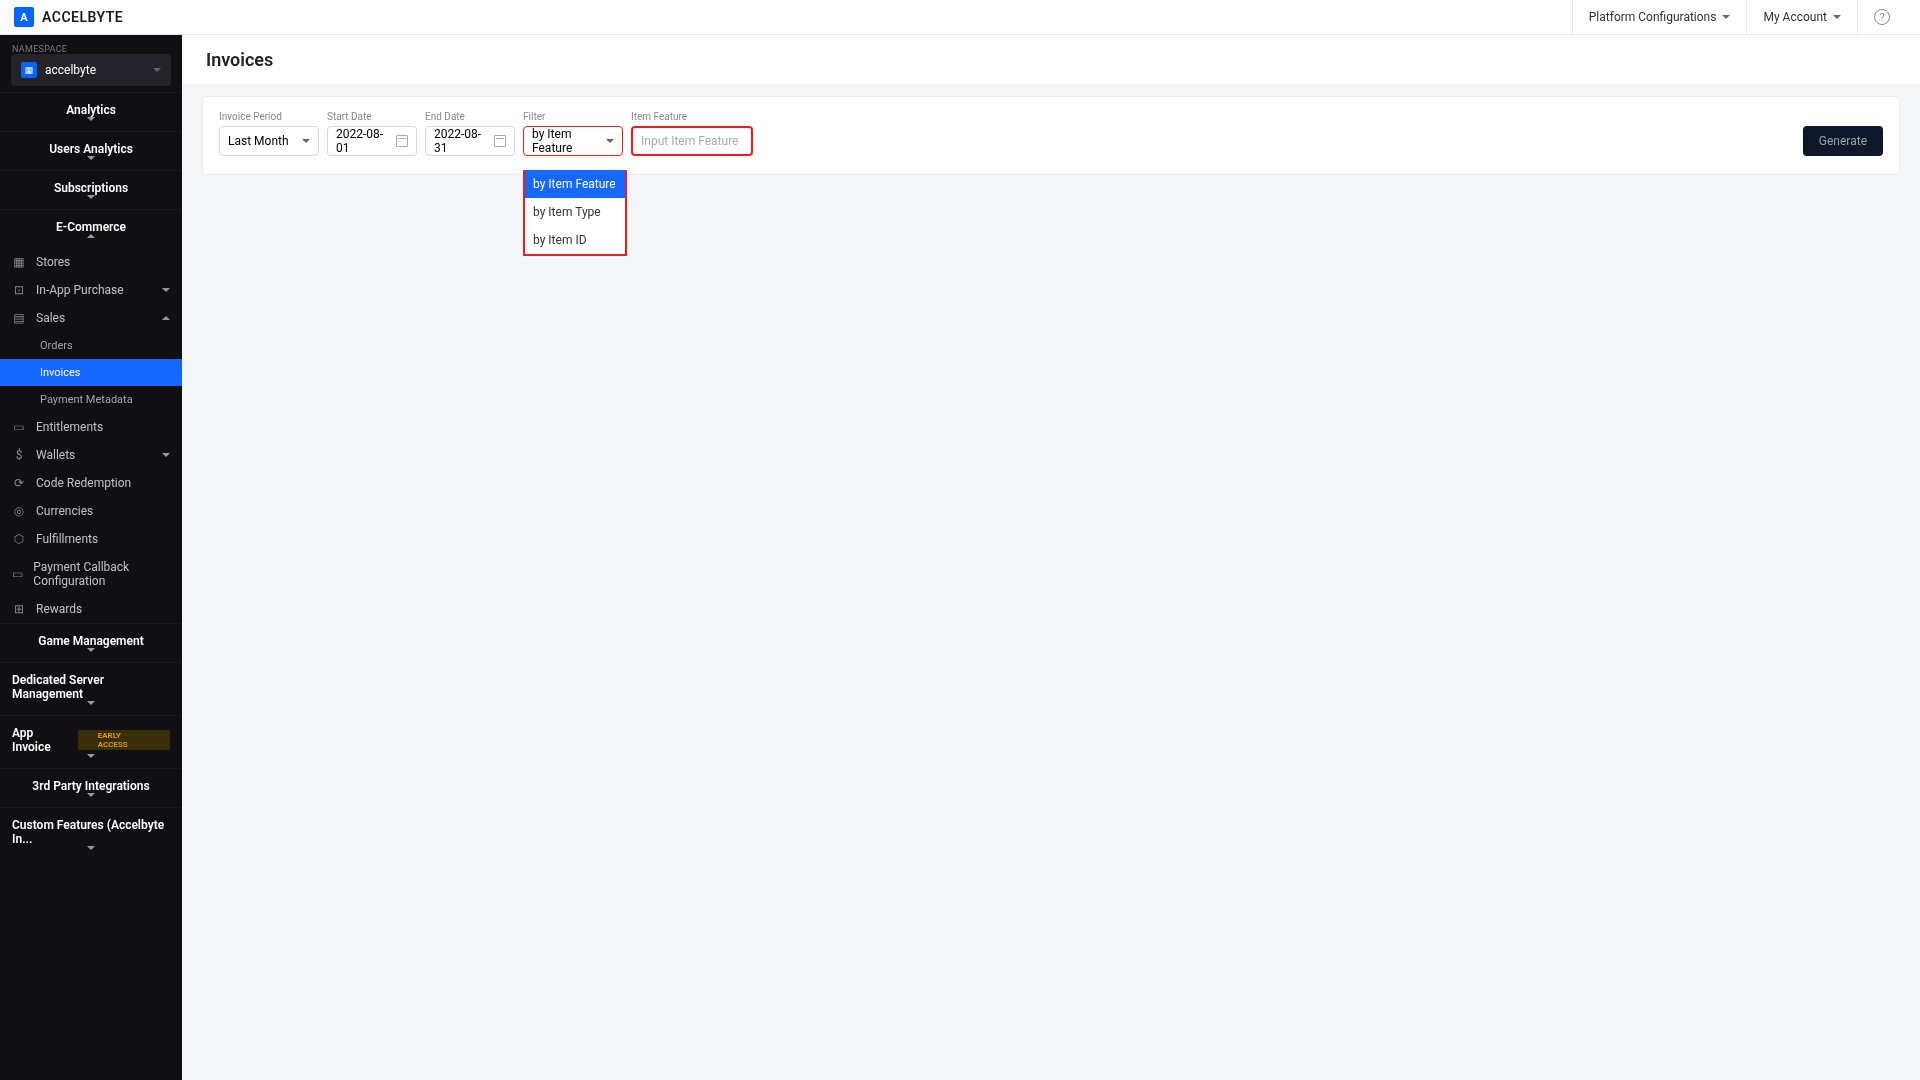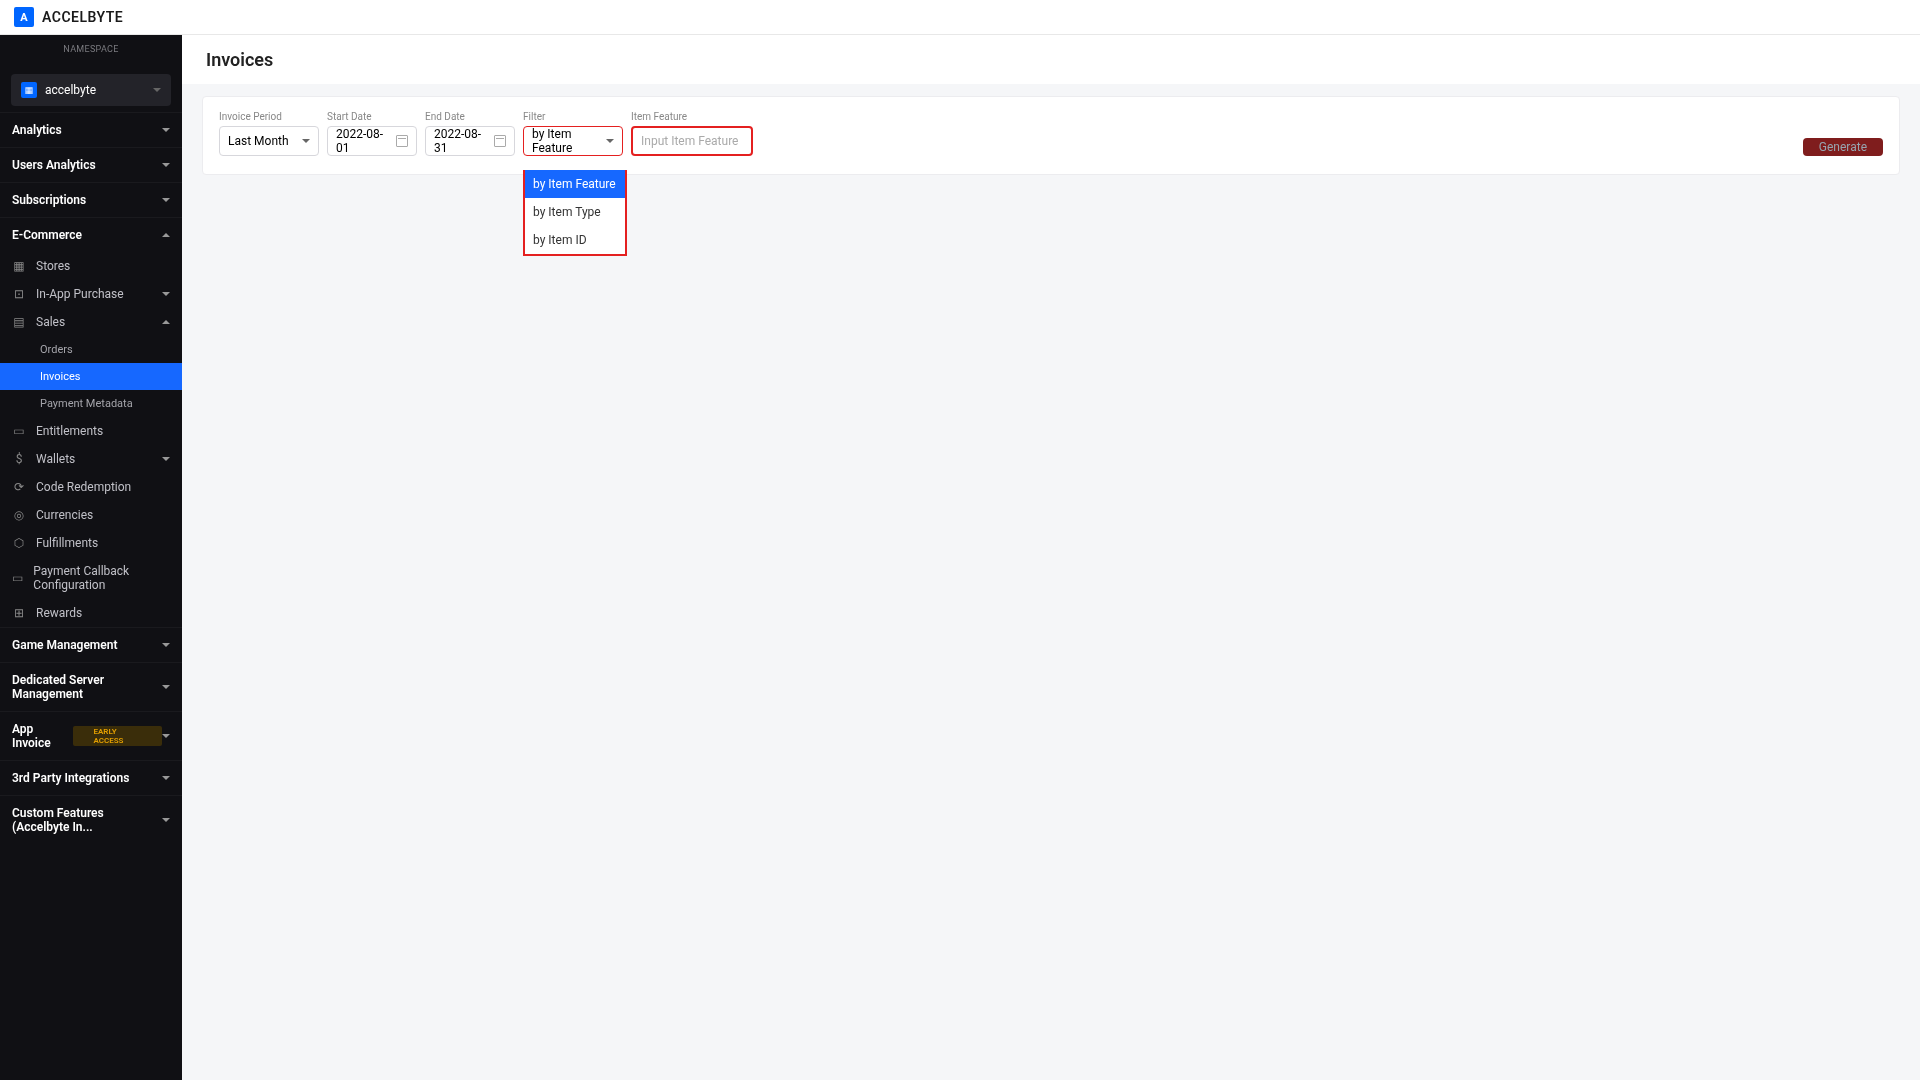--- a/index.html
+++ b/index.html
@@ -14,26 +14,26 @@
 .header-item { padding:0 16px; height:35px; display:flex; align-items:center; gap:6px; font-size:12px; color:#333; border-left:1px solid #e8e8e8; cursor:pointer; }
 .caret-down { display:inline-block; width:0; height:0; border-left:4px solid transparent; border-right:4px solid transparent; border-top:4px solid #666; }
 .help-icon { width:16px; height:16px; border:1px solid #888; border-radius:50%; display:flex; align-items:center; justify-content:center; font-size:10px; color:#888; }
 
 
 .layout { display:flex; height:calc(100vh - 35px); }
 .sidebar { width:182px; background:#101014; color:#fff; overflow-y:auto; flex-shrink:0; }
 .main { flex:1; overflow:auto; }
 
 
-.ns-label { font-size:9px; color:#7a7a7f; padding:9px 12px 20px; letter-spacing:0.3px;text-align:center; }
+.ns-label { font-size:9px; color:#7a7a7f; padding:9px 12px 0; letter-spacing:0.3px; }
 .ns-select { margin:0 11px 6px; background:#232329; border-radius:4px; padding:8px 10px; display:flex; align-items:center; gap:8px; font-size:12px; cursor:pointer; }
 .ns-icon { width:16px; height:16px; background:#0066ff; border-radius:2px; display:flex; align-items:center; justify-content:center; font-size:9px; }
 .ns-name { flex:1; }
 .nav-group { border-top:1px solid #1a1a1e; }
-.nav-group-head { padding:10px 12px; display:flex; align-items:center; justify-content:space-between; font-size:12px; font-weight:600; cursor:pointer; }
+.nav-group-head { padding:10px 12px; display:flex; align-items:center; justify-content:space-between; font-size:12px; font-weight:600; cursor:pointer;flex-direction:column; }
 .nav-group-head .badge { font-size:8px; background:#3a2d0a; color:#e39f00; padding:1px 20px; border-radius:2px; margin-left:6px; }
 .nav-group-head .left { display:flex; align-items:center; }
 .chev-sm { width:0; height:0; border-left:4px solid transparent; border-right:4px solid transparent; border-top:4px solid #999; }
 .chev-up { transform:rotate(180deg); }
 .nav-item { padding:7px 12px 7px 12px; display:flex; align-items:center; gap:10px; font-size:12px; color:#c0c0c7; cursor:pointer; }
 .nav-item .icon { width:14px; display:flex; justify-content:center; color:#888; font-size:12px; }
 .nav-item.expandable { justify-content:space-between; }
 .nav-item.expandable .lbl { display:flex; gap:10px; align-items:center; }
 .nav-sub { padding:7px 12px 7px 40px; font-size:11px; color:#a4a4aa; cursor:pointer; }
 .nav-sub.active { background:#1668ff; color:#fff; }
@@ -47,38 +47,51 @@
 .form-row { display:flex; gap:8px; align-items:flex-end; }
 .fld { display:flex; flex-direction:column; gap:4px; }
 .fld-label { font-size:10px; color:#888; }
 .ctrl { height:30px; border:1px solid #d7d7dc; border-radius:4px; font-size:12px; padding:0 8px; display:flex; align-items:center; background:#fff; position:relative; }
 .select-ctrl { width:100px; justify-content:space-between; cursor:pointer;gap:12px; }
 .date-ctrl { width:90px; justify-content:space-between; }
 .filter-ctrl { width:100px; justify-content:space-between; cursor:pointer; border:1px solid #e42020; }
 .input-ctrl { width:122px; border:2px solid #e42020; }
 .input-ctrl input { border:none; outline:none; font-size:12px; width:100%; color:#333; }
 .input-ctrl input::placeholder { color:#aaa; }
-.gen-btn { margin-left:auto; height:18px; padding:0 16px; background:#7f1d1d; color:#97a4af; border:none; border-radius:4px; font-size:12px; cursor:not-allowed; }
+.gen-btn { margin-left:auto; height:30px; padding:0 16px; background:#0f172a; color:#97a4af; border:none; border-radius:4px; font-size:12px; cursor:not-allowed; }
 .cal-icon { width:12px; height:12px; border:1px solid #aaa; border-radius:1px; position:relative; }
 .cal-icon:before { content:''; position:absolute; top:2px; left:1px; right:1px; height:1px; background:#aaa; }
 
 
 .dropdown { position:absolute; top:59px; left:0; width:104px; background:#fff; border:2px solid #e42020; border-top:none; z-index:10; }
 .dd-wrap { position:relative; }
 .dd-item { padding:7px 8px; font-size:12px; color:#333; cursor:pointer; }
 .dd-item.active { background:#1668ff; color:#fff; }
 </style>
 </head>
 <body>
 
 <div class="header">
   <div class="logo-block">
     <div class="logo-mark">A</div>
     <span class="logo-text">ACCELBYTE</span>
   </div>
+  <div class="header-right">
+    <div class="header-item">
+      <span>Platform Configurations</span>
+      <span class="caret-down"></span>
+    </div>
+    <div class="header-item">
+      <span>My Account</span>
+      <span class="caret-down"></span>
+    </div>
+    <div class="header-item">
+      <span class="help-icon">?</span>
+    </div>
+  </div>
 </div>
 
 <div class="layout">
   <div class="sidebar">
     <div class="ns-label">NAMESPACE</div>
     <div class="ns-select">
       <span class="ns-icon">▦</span>
       <span class="ns-name">accelbyte</span>
       <span class="caret-down"></span>
     </div>

